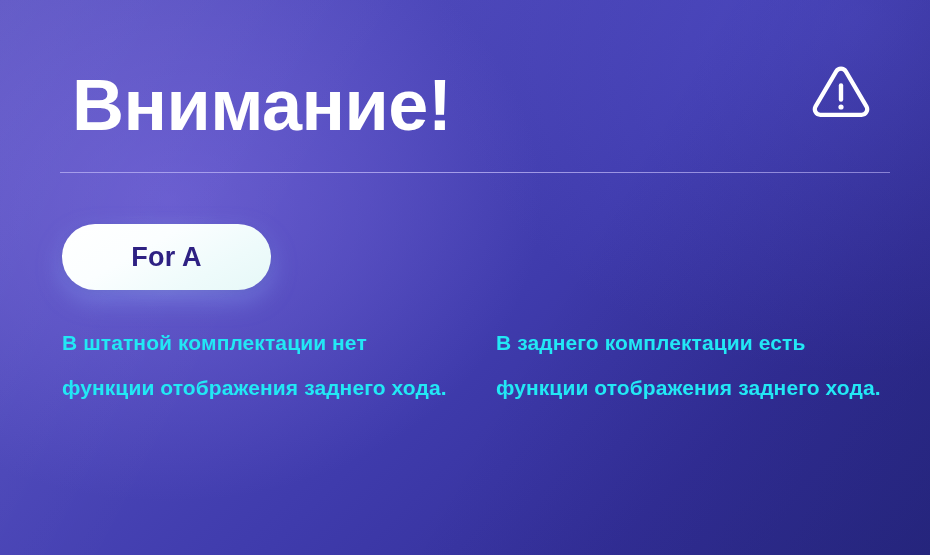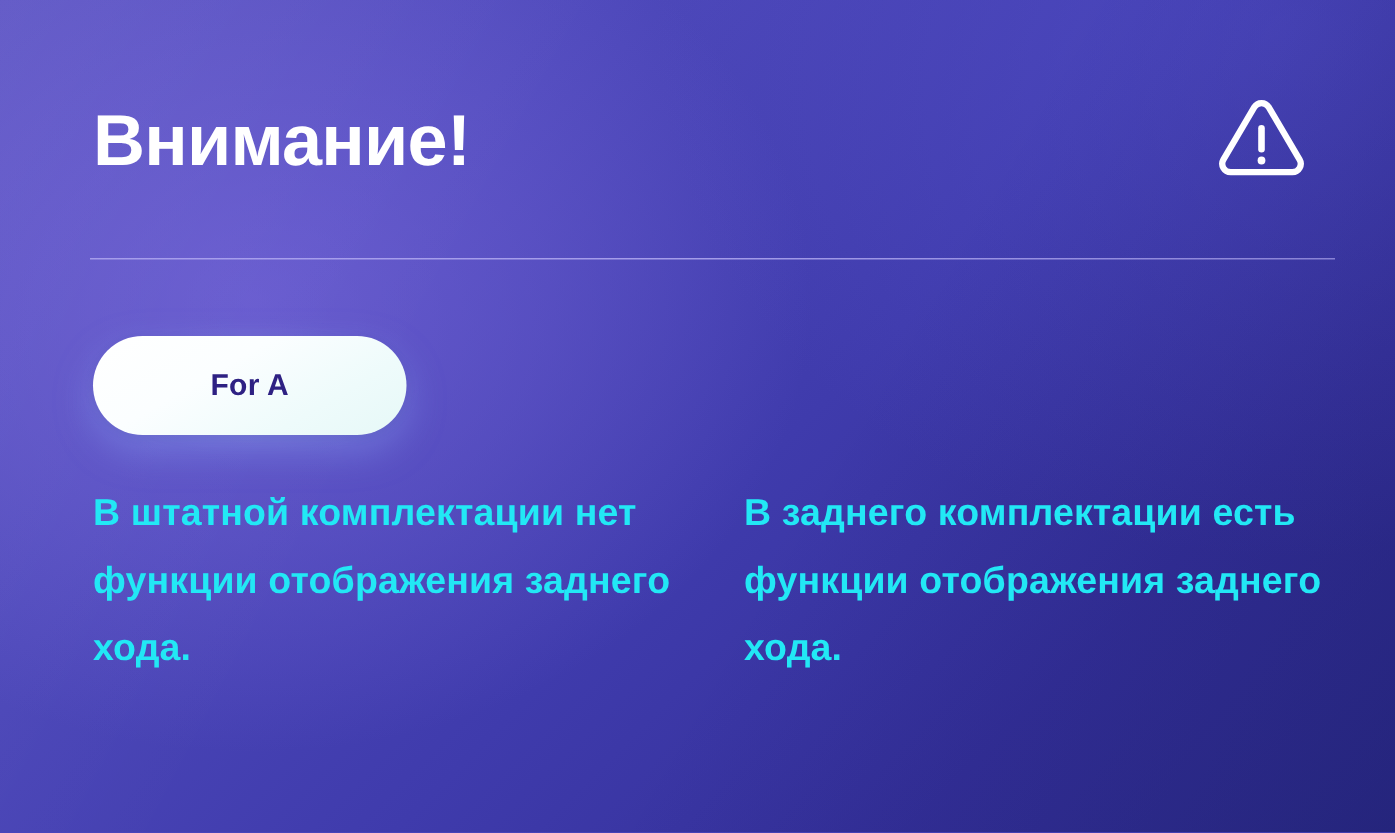--- a/index.html
+++ b/index.html
@@ -40,22 +40,22 @@
     left: 60px;
     top: 54px;
     right: 40px;
     height: 82px;
   }
 
   .title {
     position: absolute;
     left: 0;
     top: 0;
-    margin: 2px;
-    font-size: 48px;
+    margin: 12px;
+    font-size: 72px;
     line-height: 78px;
     font-weight: 700;
     color: #ffffff;
     letter-spacing: -0.5px;
     white-space: nowrap;
   }
 
   .warning-icon {
     position: absolute;
     right: 20px;
@@ -120,36 +120,36 @@
     align-items: center;
     justify-content: center;
     background: linear-gradient(150deg, #ffffff 0%, #fbfeff 38%, #eefbfb 72%, #e6f8f7 100%);
     box-shadow:
       0 10px 26px rgba(150,180,255,0.35),
       0 2px 6px rgba(40,30,120,0.18);
     cursor: pointer;
   }
 
   .pill-label {
-    font-size: 20px;
+    font-size: 27px;
     font-weight: 700;
     color: #2e2183;
     letter-spacing: 0.2px;
     line-height: 1;
     user-select: none;
   }
 
   .desc {
     margin: 0;
     padding: 0;
     position: absolute;
     top: 110px;
     left: 0;
     width: 388px;
-    font-size: 25px;
+    font-size: 21px;
     font-weight: 700;
     line-height: 45px;
     color: #22e8f5;
     letter-spacing: 0.1px;
   }
   .column.col-b .desc { width: 392px; }
 </style>
 </head>
 <body>
 

